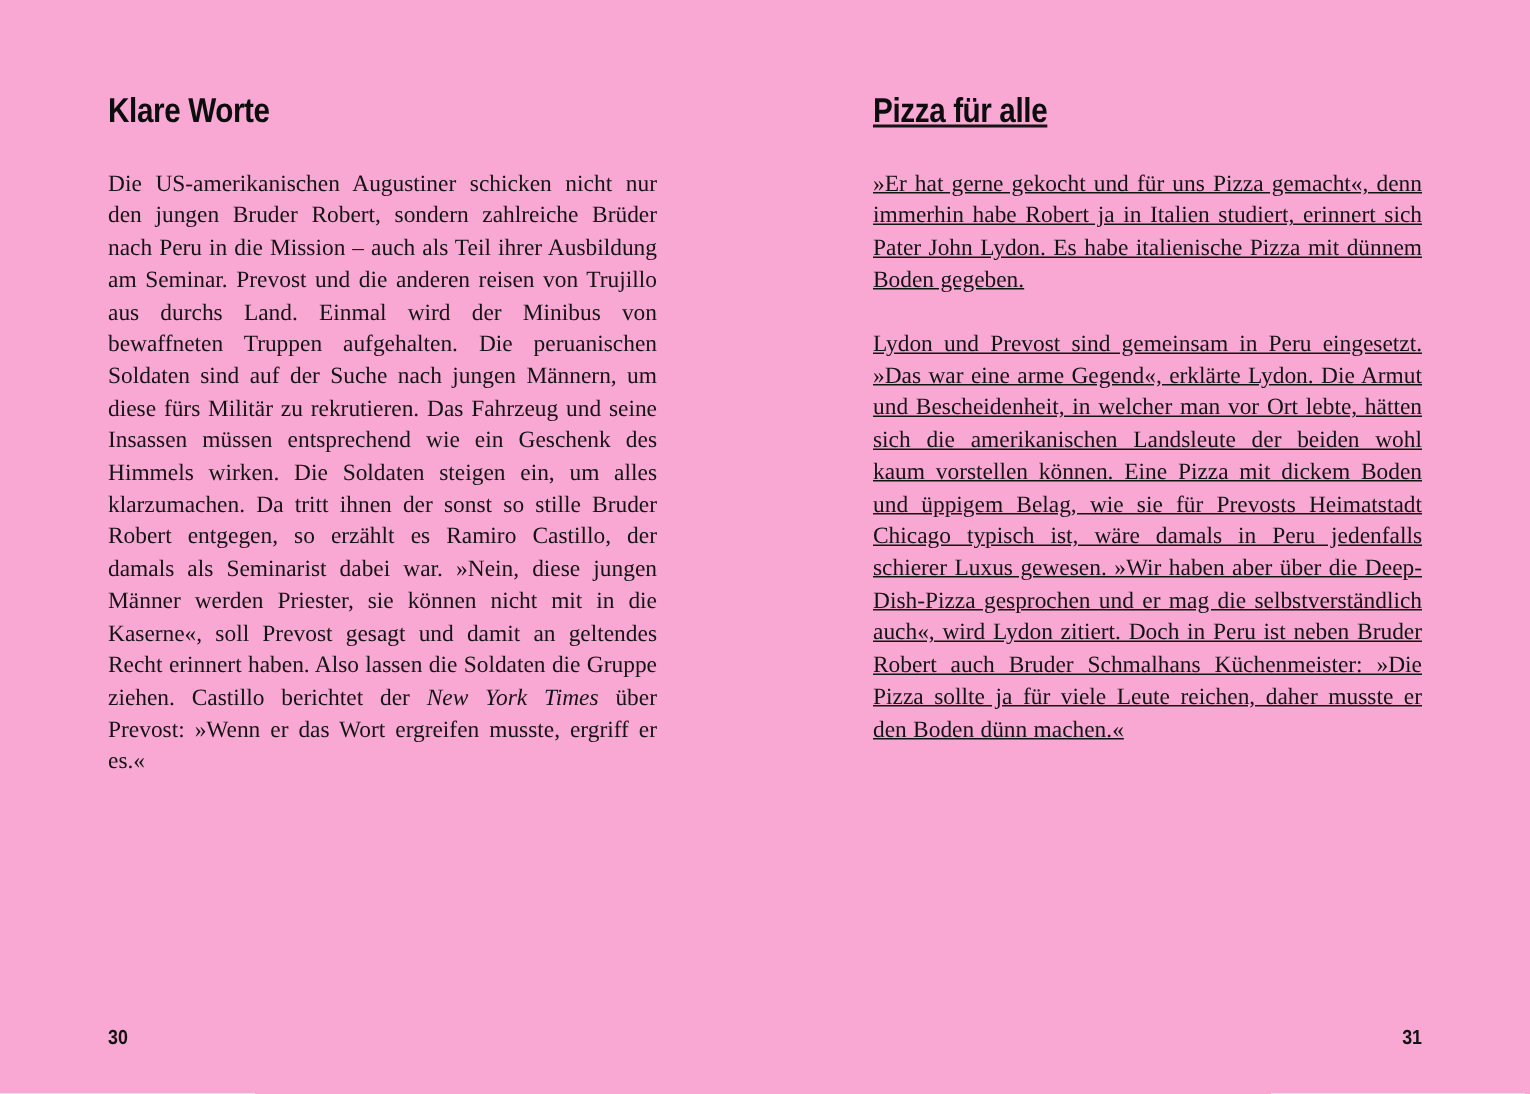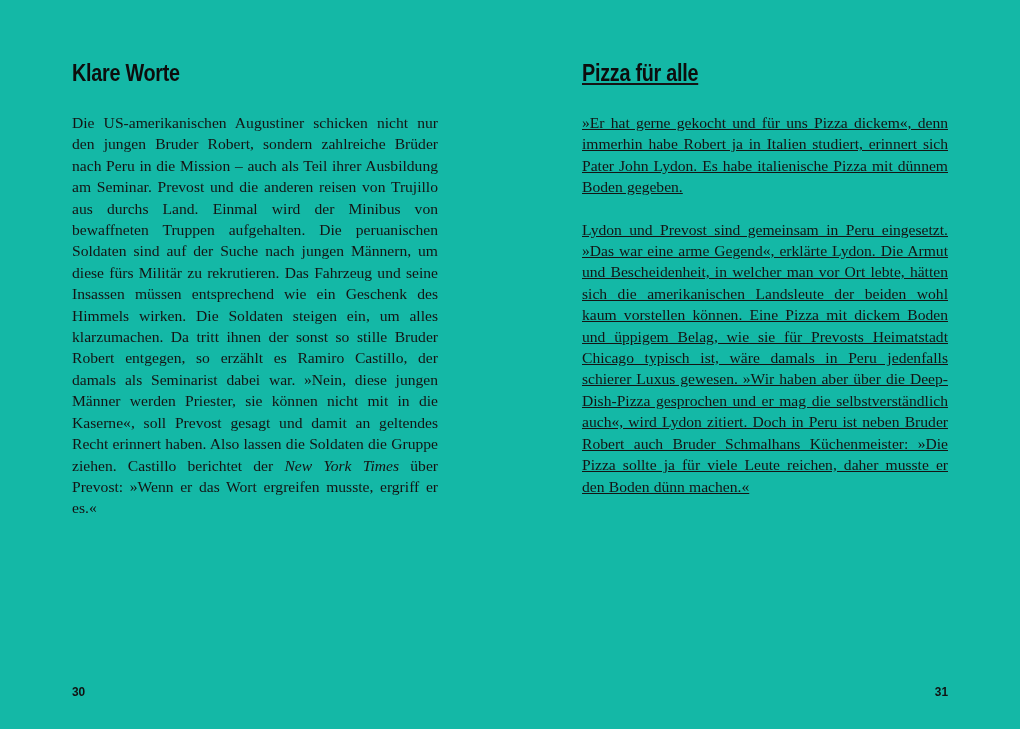--- a/index.html
+++ b/index.html
@@ -5,21 +5,21 @@
 <style>
   html, body {
     margin: 0;
     padding: 0;
     background: #ffffff;
   }
   .page-spread {
     position: relative;
     width: 1020px;
     height: 729px;
-    background: #14b8a6;
+    background: #f9a8d4;
     overflow: hidden;
     font-family: "Liberation Serif", "DejaVu Serif", serif;
     color: #141414;
   }
   .page {
     position: absolute;
     top: 0;
     height: 729px;
     width: 510px;
   }
@@ -88,20 +88,20 @@
           <p class="body-paragraph">Die US-amerikanischen Augustiner schicken nicht nur den jungen Bruder Robert, sondern zahlreiche Brüder nach Peru in die Mission – auch als Teil ihrer Ausbildung am Seminar. Prevost und die anderen reisen von Trujillo aus durchs Land. Einmal wird der Minibus von bewaffneten Truppen aufgehalten. Die peruanischen Soldaten sind auf der Suche nach jungen Männern, um diese fürs Militär zu rekrutieren. Das Fahrzeug und seine Insassen müssen entsprechend wie ein Geschenk des Himmels wirken. Die Soldaten steigen ein, um alles klarzumachen. Da tritt ihnen der sonst so stille Bruder Robert entgegen, so erzählt es Ramiro Castillo, der damals als Seminarist dabei war. »Nein, diese jungen Männer werden Priester, sie können nicht mit in die Kaserne«, soll Prevost gesagt und damit an geltendes Recht erinnert haben. Also lassen die Soldaten die Gruppe ziehen. Castillo berichtet der <em>New York Times</em> über Prevost: »Wenn er das Wort ergreifen musste, ergriff er es.«</p>
         </div>
     </div>
     <div class="folio folio-left">30</div>
   </div>
 
   <div class="page page-right">
     <div class="text-column">
       <h2 class="section-heading">Pizza für alle</h2>
       <div>
-          <p class="body-paragraph">»Er hat gerne gekocht und für uns Pizza dickem«, denn immerhin habe Robert ja in Italien studiert, erinnert sich Pater John Lydon. Es habe italienische Pizza mit dünnem Boden gegeben.</p>
+          <p class="body-paragraph">»Er hat gerne gekocht und für uns Pizza gemacht«, denn immerhin habe Robert ja in Italien studiert, erinnert sich Pater John Lydon. Es habe italienische Pizza mit dünnem Boden gegeben.</p>
           <p class="body-paragraph">Lydon und Prevost sind gemeinsam in Peru eingesetzt. »Das war eine arme Gegend«, erklärte Lydon. Die Armut und Bescheidenheit, in welcher man vor Ort lebte, hätten sich die amerikanischen Landsleute der beiden wohl kaum vorstellen können. Eine Pizza mit dickem Boden und üppigem Belag, wie sie für Prevosts Heimatstadt Chicago typisch ist, wäre damals in Peru jedenfalls schierer Luxus gewesen. »Wir haben aber über die Deep-Dish-Pizza gesprochen und er mag die selbstverständlich auch«, wird Lydon zitiert. Doch in Peru ist neben Bruder Robert auch Bruder Schmalhans Küchenmeister: »Die Pizza sollte ja für viele Leute reichen, daher musste er den Boden dünn machen.«</p>
         </div>
     </div>
     <div class="folio folio-right">31</div>
   </div>
 
 </div>
 
 </body></html>

